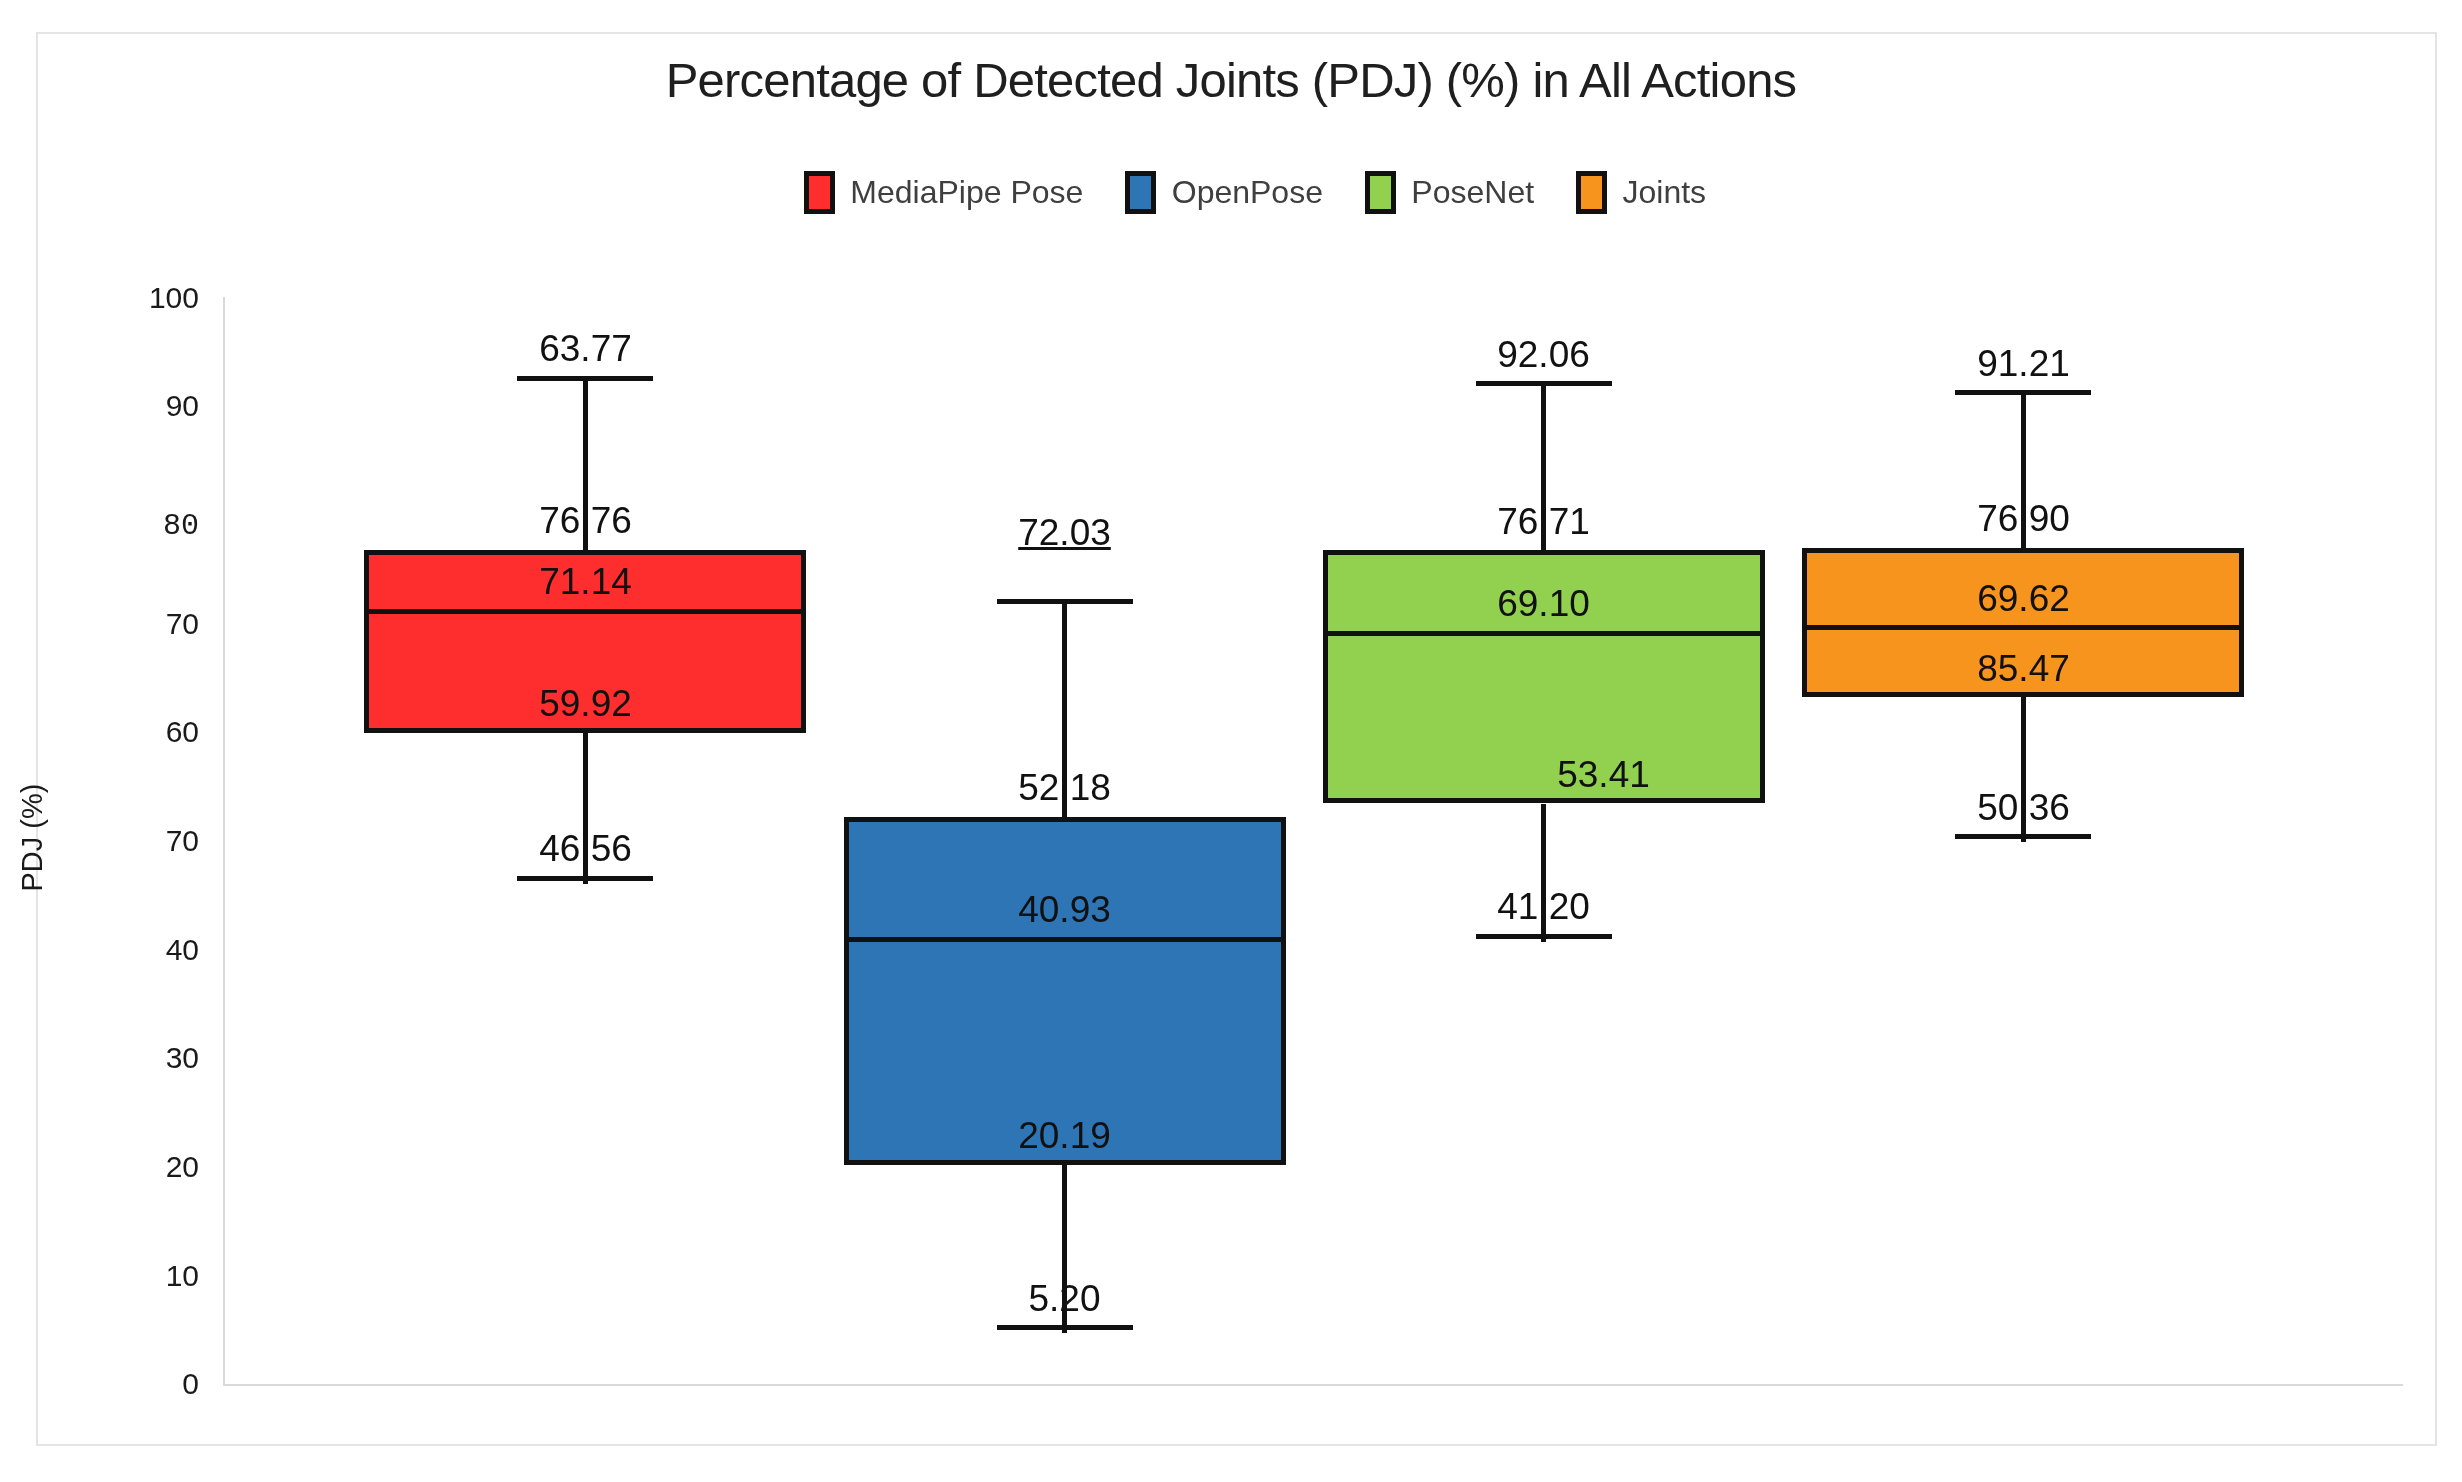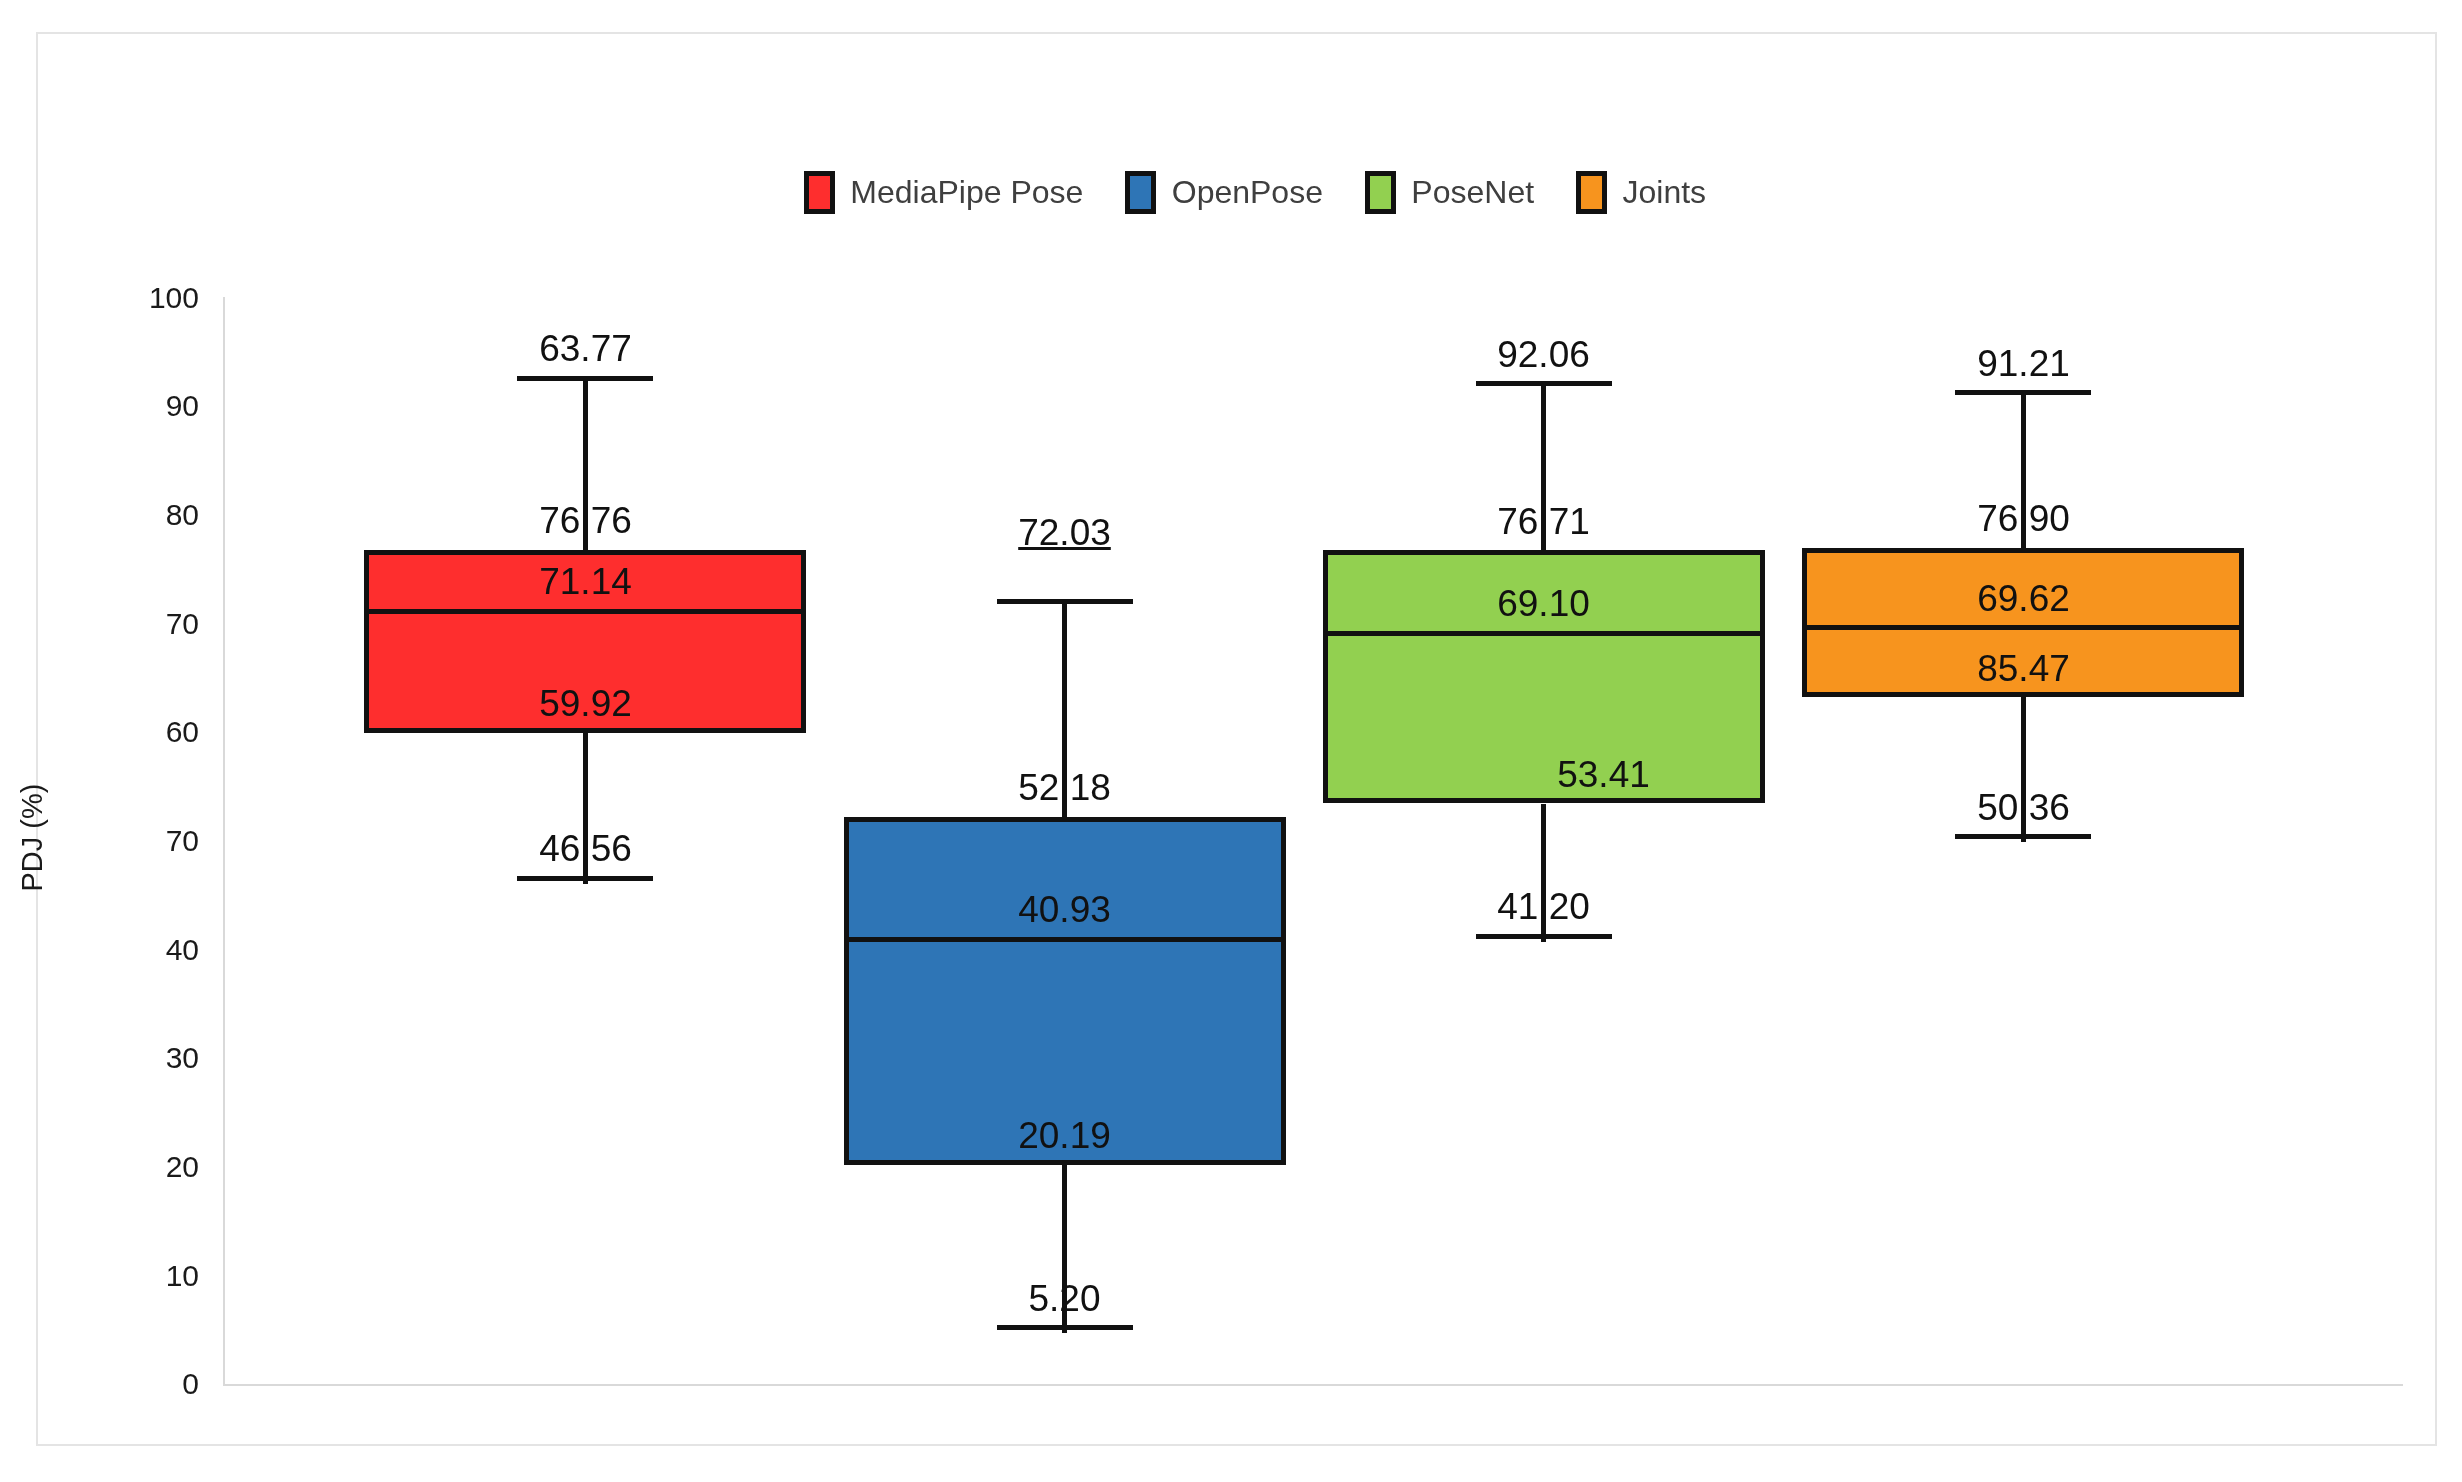--- a/index.html
+++ b/index.html
@@ -41,20 +41,21 @@
   .whisker-cap{position:absolute;background:#111111;z-index:3;}
   .box-border{position:absolute;border:5.4px solid #111111;box-sizing:border-box;z-index:4;background:transparent;}
   .median-line{position:absolute;background:#111111;z-index:5;}
 </style>
 </head>
 <body>
 
 <div id="canvas">
   <div id="chart-frame"></div>
 
+  <div id="chart-title">Percentage of Detected Joints (PDJ) (%) in All Actions</div>
 
   <div id="legend">
       <div class="legend-item">
         <div class="legend-swatch" style="background: rgb(254, 46, 46);"></div>
         <div class="legend-label">MediaPipe Pose</div>
       </div>
       <div class="legend-item">
         <div class="legend-swatch" style="background: rgb(46, 117, 182);"></div>
         <div class="legend-label">OpenPose</div>
       </div>
@@ -74,21 +75,21 @@
       <div class="axis-line" style="left: 223px; top: 297px; width: 2.3px; height: 1089px;"></div>
       <div class="axis-line" style="left: 223px; top: 1384px; width: 2180px; height: 2.3px;"></div>
       <div class="tick-label" style="left: 68px; top: 1365px;">0</div>
       <div class="tick-label" style="left: 68px; top: 1257px;">10</div>
       <div class="tick-label" style="left: 68px; top: 1148px;">20</div>
       <div class="tick-label" style="left: 68px; top: 1039px;">30</div>
       <div class="tick-label" style="left: 68px; top: 931px;">40</div>
       <div class="tick-label" style="left: 68px; top: 822px;">70</div>
       <div class="tick-label" style="left: 68px; top: 713px;">60</div>
       <div class="tick-label" style="left: 68px; top: 605px;">70</div>
-      <div class="tick-label" style="left: 68px; top: 496px;">80</div>
+      <div class="tick-label" style="left: 68px; top: 508px; font-family: Liberation Mono, monospace;">80</div>
       <div class="tick-label" style="left: 68px; top: 387px;">90</div>
       <div class="tick-label" style="left: 68px; top: 279px;">100</div>
       <div class="box-fill" style="left: 364px; top: 550px; width: 442px; height: 183px; background: rgb(254, 46, 46);"></div>
       <div class="value-label" style="left: 354px; width: 463px; bottom: 1112px; top: auto; position: absolute;">63.77</div>
       <div class="value-label" style="left: 354px; width: 463px; bottom: 940px; top: auto; position: absolute;">76.76</div>
       <div class="value-label" style="left: 354px; width: 463px; bottom: 879px; top: auto; position: absolute;">71.14</div>
       <div class="value-label" style="left: 354px; width: 463px; bottom: 757px; top: auto; position: absolute;">59.92</div>
       <div class="value-label" style="left: 354px; width: 463px; bottom: 612px; top: auto; position: absolute;">46.56</div>
       <div class="whisker-line" style="left: 583px; top: 378px; width: 5.4px; height: 172px;"></div>
       <div class="whisker-line" style="left: 583px; top: 733px; width: 5.4px; height: 151px;"></div>

